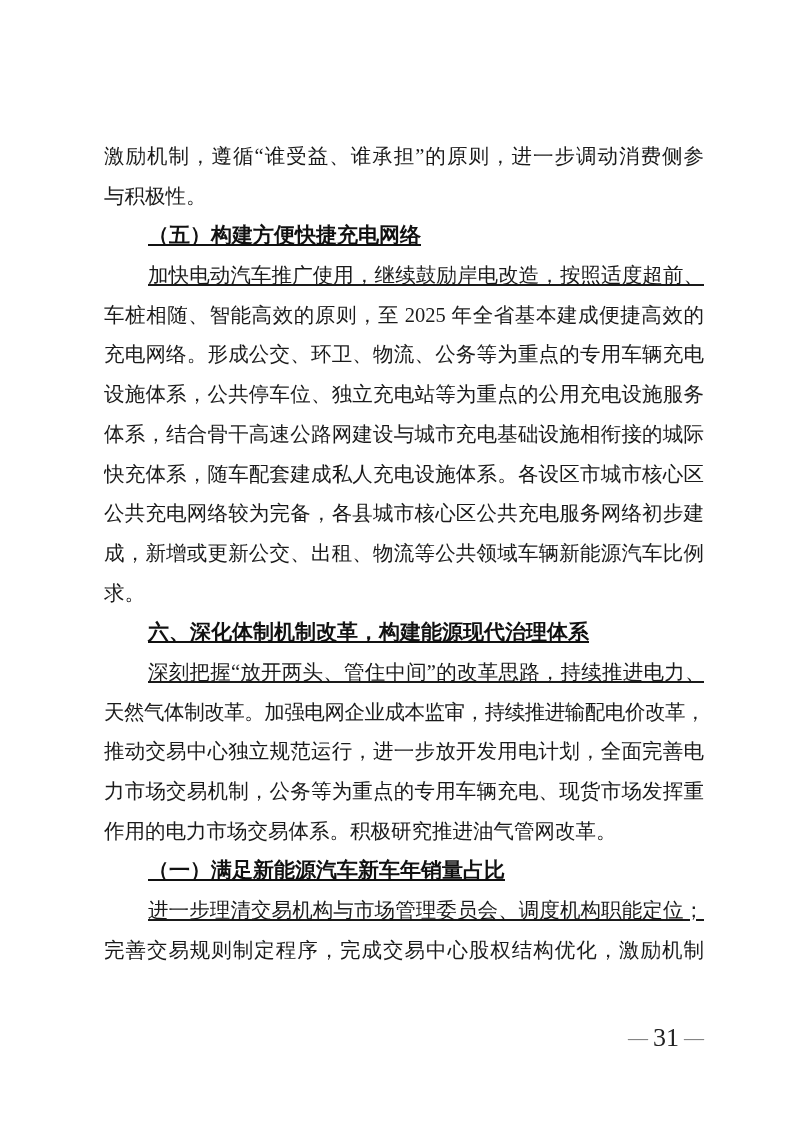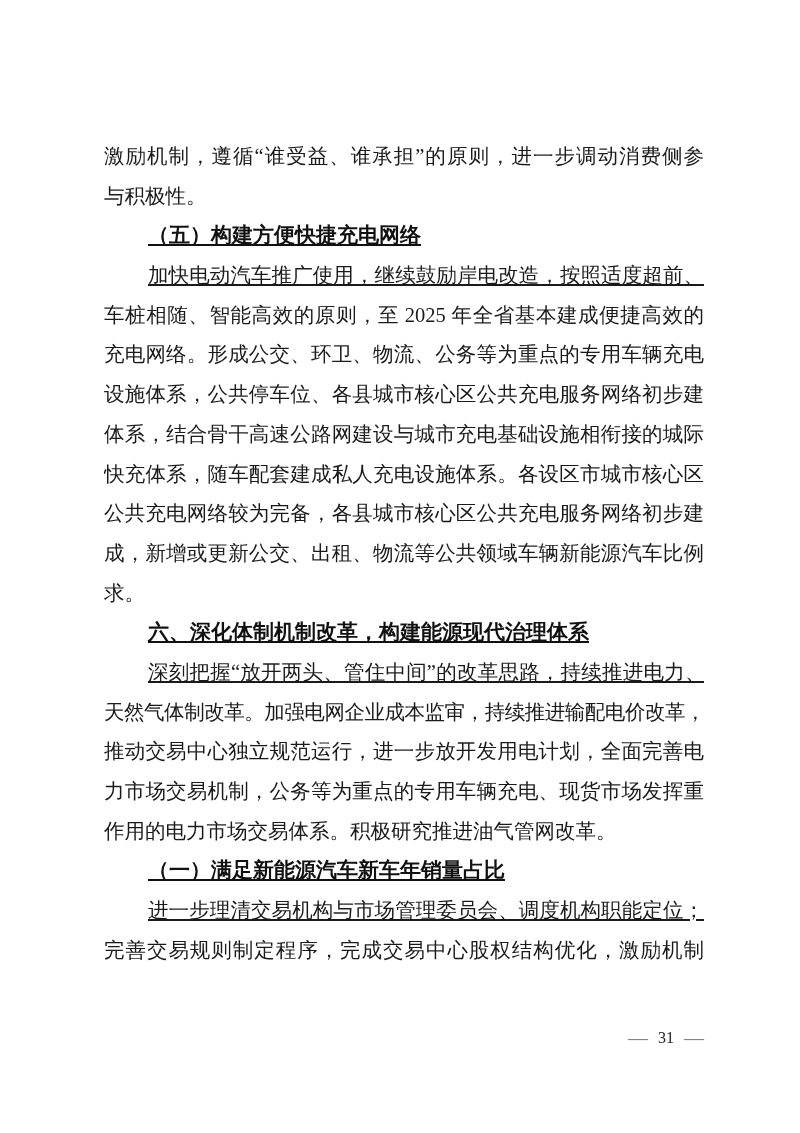--- a/index.html
+++ b/index.html
@@ -61,36 +61,36 @@
     align-items: center;
     justify-content: space-between;
     font-size: 20px;
     line-height: 24px;
   }
   .footer .dash {
     color: #7e7e7e;
   }
   .footer .num {
     color: #222222;
-    font-size: 16px;
+    font-size: 26px;
   }
 </style>
 </head>
 <body>
 
 <div class="page">
 
   <div class="content">
     <div class="ln">激励机制，遵循“谁受益、谁承担”的原则，进一步调动消费侧参</div>
     <div class="ln left">与积极性。</div>
     <div class="ln left ind h">（五）构建方便快捷充电网络</div>
     <div class="ln ind">加快电动汽车推广使用，继续鼓励岸电改造，按照适度超前、</div>
     <div class="ln">车桩相随、智能高效的原则，至 2025 年全省基本建成便捷高效的</div>
     <div class="ln">充电网络。形成公交、环卫、物流、公务等为重点的专用车辆充电</div>
-    <div class="ln">设施体系，公共停车位、各县城市核心区公共充电服务网络初步建</div>
+    <div class="ln">设施体系，公共停车位、独立充电站等为重点的公用充电设施服务</div>
     <div class="ln">体系，结合骨干高速公路网建设与城市充电基础设施相衔接的城际</div>
     <div class="ln">快充体系，随车配套建成私人充电设施体系。各设区市城市核心区</div>
     <div class="ln">公共充电网络较为完备，各县城市核心区公共充电服务网络初步建</div>
     <div class="ln">成，新增或更新公交、出租、物流等公共领域车辆新能源汽车比例</div>
     <div class="ln left">求。</div>
     <div class="ln left ind h">六、深化体制机制改革，构建能源现代治理体系</div>
     <div class="ln ind tight">深刻把握“放开两头、管住中间”的改革思路，持续推进电力、</div>
     <div class="ln tight">天然气体制改革。加强电网企业成本监审，持续推进输配电价改革，</div>
     <div class="ln">推动交易中心独立规范运行，进一步放开发用电计划，全面完善电</div>
     <div class="ln">力市场交易机制，公务等为重点的专用车辆充电、现货市场发挥重要</div>

